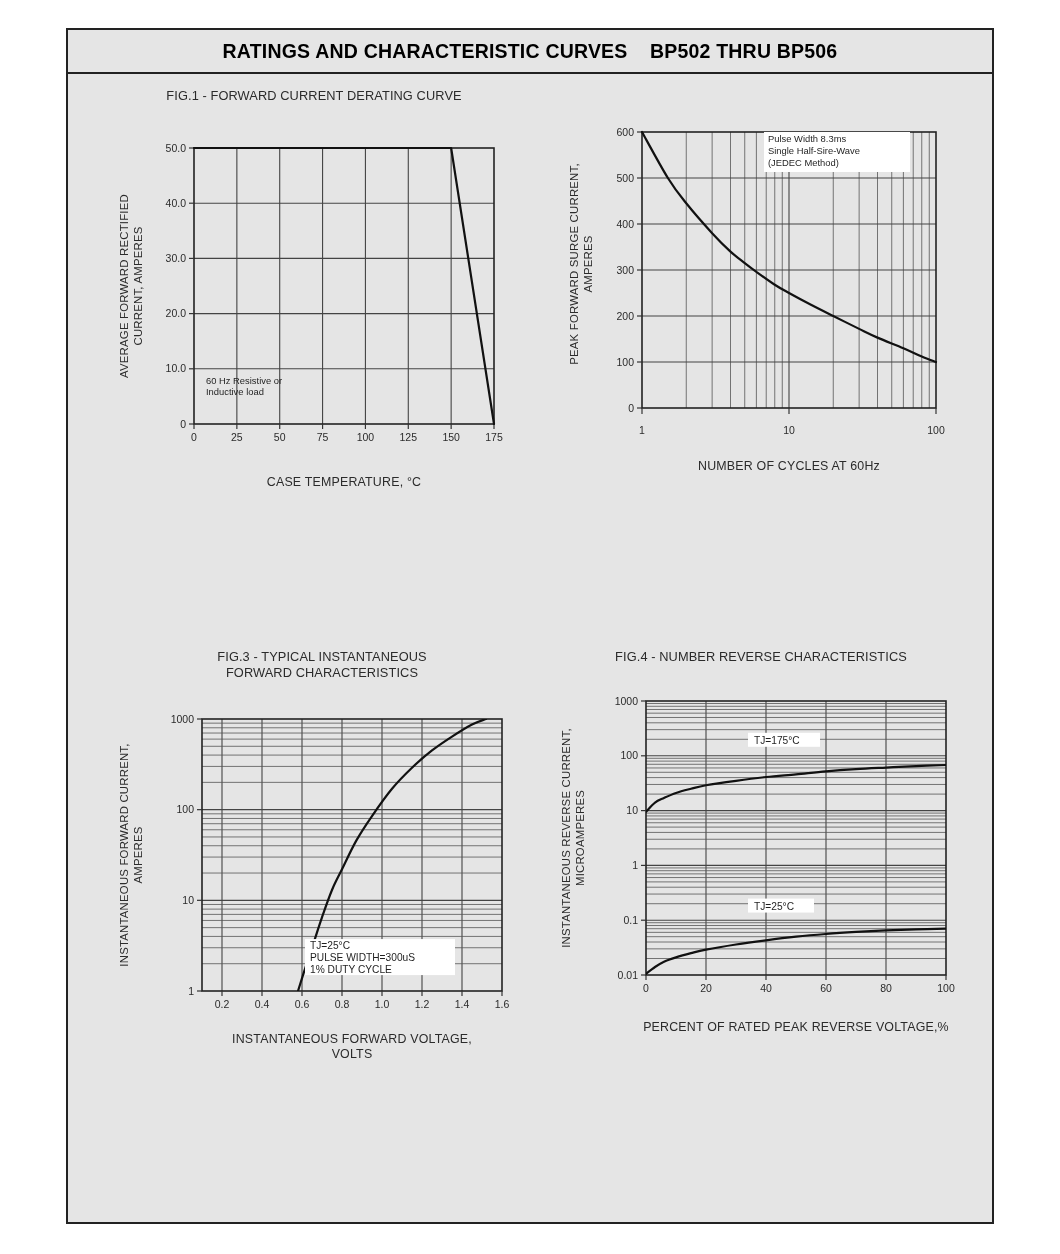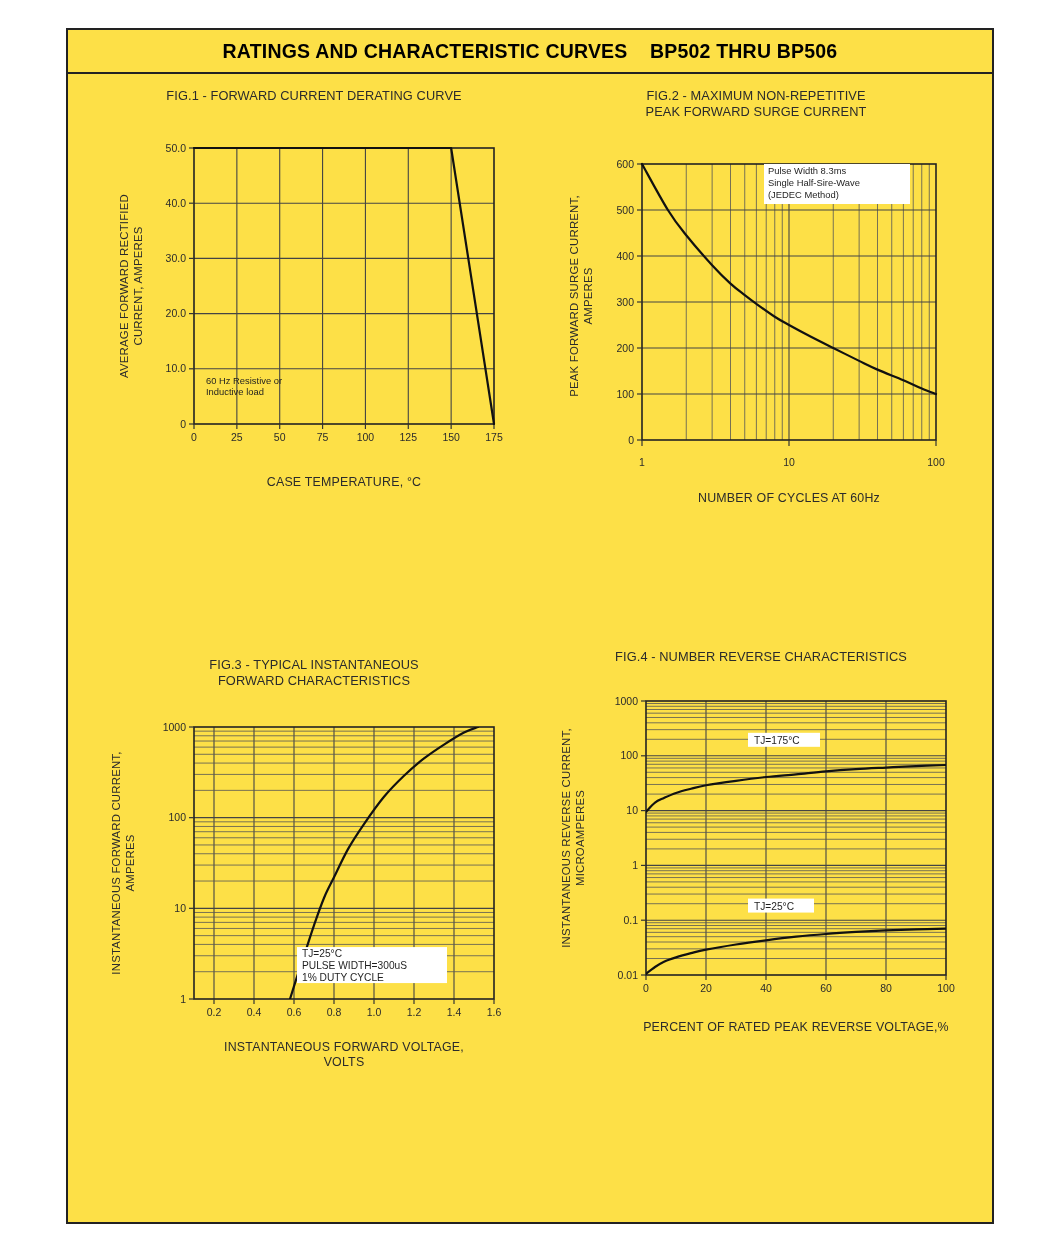--- a/index.html
+++ b/index.html
@@ -16,21 +16,21 @@
     overflow: hidden;
   }
   .page {
     position: absolute;
     left: 66px;
     top: 28px;
     width: 928px;
     height: 1196px;
     border: 2px solid #222;
     box-sizing: border-box;
-    background: #fde047;
+    background: #e5e5e5;
   }
   .title-bar {
     height: 44px;
     border-bottom: 2px solid #222;
     display: flex;
     align-items: center;
     justify-content: center;
     box-sizing: border-box;
   }
   .title-text {
@@ -157,22 +157,20 @@
             <text x="112" y="270.256" class="ann-text">60 Hz Resistive or</text>
             <text x="112" y="281.256" class="ann-text">Inductive load</text>
             <text x="250" y="372" class="axis-caption" text-anchor="middle">CASE TEMPERATURE, °C</text>
             <text x="0" y="0" class="ylabel" text-anchor="middle" transform="translate(34,172) rotate(-90)">AVERAGE FORWARD RECTIFIED</text>
             <text x="0" y="0" class="ylabel" text-anchor="middle" transform="translate(48,172) rotate(-90)">CURRENT, AMPERES</text>
           </svg>
       </div>
     </div>
 
     <div class="fig" style="left:468px; top:14px; width:440px;">
-      <div class="fig-title">FIG.2 - MAXIMUM NON-REPETITIVE
-PEAK FORWARD SURGE CURRENT</div>
       <div class="fig-body">
         <svg id="svg-fig2" width="440" height="420" viewBox="0 0 440 420">
             <g>
               <line x1="150.25140936260524" x2="150.25140936260524" y1="34" y2="310" class="grid-minor"></line>
               <line x1="176.13682444379037" x2="176.13682444379037" y1="34" y2="310" class="grid-minor"></line>
               <line x1="194.5028187252105" x2="194.5028187252105" y1="34" y2="310" class="grid-minor"></line>
               <line x1="208.74859063739478" x2="208.74859063739478" y1="34" y2="310" class="grid-minor"></line>
               <line x1="220.38823380639562" x2="220.38823380639562" y1="34" y2="310" class="grid-minor"></line>
               <line x1="230.22941188209575" x2="230.22941188209575" y1="34" y2="310" class="grid-minor"></line>
               <line x1="238.7542280878157" x2="238.7542280878157" y1="34" y2="310" class="grid-minor"></line>
@@ -218,21 +216,21 @@
             <text x="232" y="56" class="ann-text">Single Half-Sire-Wave</text>
             <text x="232" y="68" class="ann-text">(JEDEC Method)</text>
             <path d="M 106.00 34.00 C 110.31 41.67, 124.51 68.12, 131.89 80.00 C 139.26 91.88, 142.88 96.10, 150.25 105.30 C 157.63 114.50, 168.76 127.15, 176.14 135.20 C 183.51 143.25, 189.07 148.62, 194.50 153.60 C 199.94 158.58, 204.43 161.73, 208.75 165.10 C 213.06 168.47, 215.39 170.24, 220.39 173.84 C 225.39 177.44, 233.32 183.19, 238.75 186.72 C 244.19 190.25, 247.05 191.70, 253.00 195.00 C 258.95 198.30, 267.11 202.67, 274.48 206.50 C 281.86 210.33, 289.14 213.94, 297.25 218.00 C 305.36 222.06, 315.76 227.28, 323.14 230.88 C 330.51 234.48, 334.13 236.40, 341.50 239.62 C 348.88 242.84, 360.01 247.06, 367.39 250.20 C 374.76 253.34, 380.32 256.18, 385.75 258.48 C 391.19 260.78, 397.63 263.08, 400.00 264.00" class="curve"></path>
             <text x="253" y="372" class="axis-caption" text-anchor="middle">NUMBER OF CYCLES AT 60Hz</text>
             <text x="0" y="0" class="ylabel" text-anchor="middle" transform="translate(42,166) rotate(-90)">PEAK FORWARD SURGE CURRENT,</text>
             <text x="0" y="0" class="ylabel" text-anchor="middle" transform="translate(56,166) rotate(-90)">AMPERES</text>
           </svg>
       </div>
     </div>
 
-    <div class="fig" style="left:26px; top:575px; width:440px;margin-top:8px;">
+    <div class="fig" style="left:34px; top:575px; width:440px;">
       <div class="fig-title">FIG.3 - TYPICAL INSTANTANEOUS
 FORWARD CHARACTERISTICS</div>
       <div class="fig-body">
         <svg id="svg-fig3" width="440" height="400" viewBox="0 0 440 400">
             <g>
               <line x1="120" x2="120" y1="28" y2="300" class="grid-major"></line>
               <line x1="160" x2="160" y1="28" y2="300" class="grid-major"></line>
               <line x1="200" x2="200" y1="28" y2="300" class="grid-major"></line>
               <line x1="240.00000000000003" x2="240.00000000000003" y1="28" y2="300" class="grid-major"></line>
               <line x1="280" x2="280" y1="28" y2="300" class="grid-major"></line>

